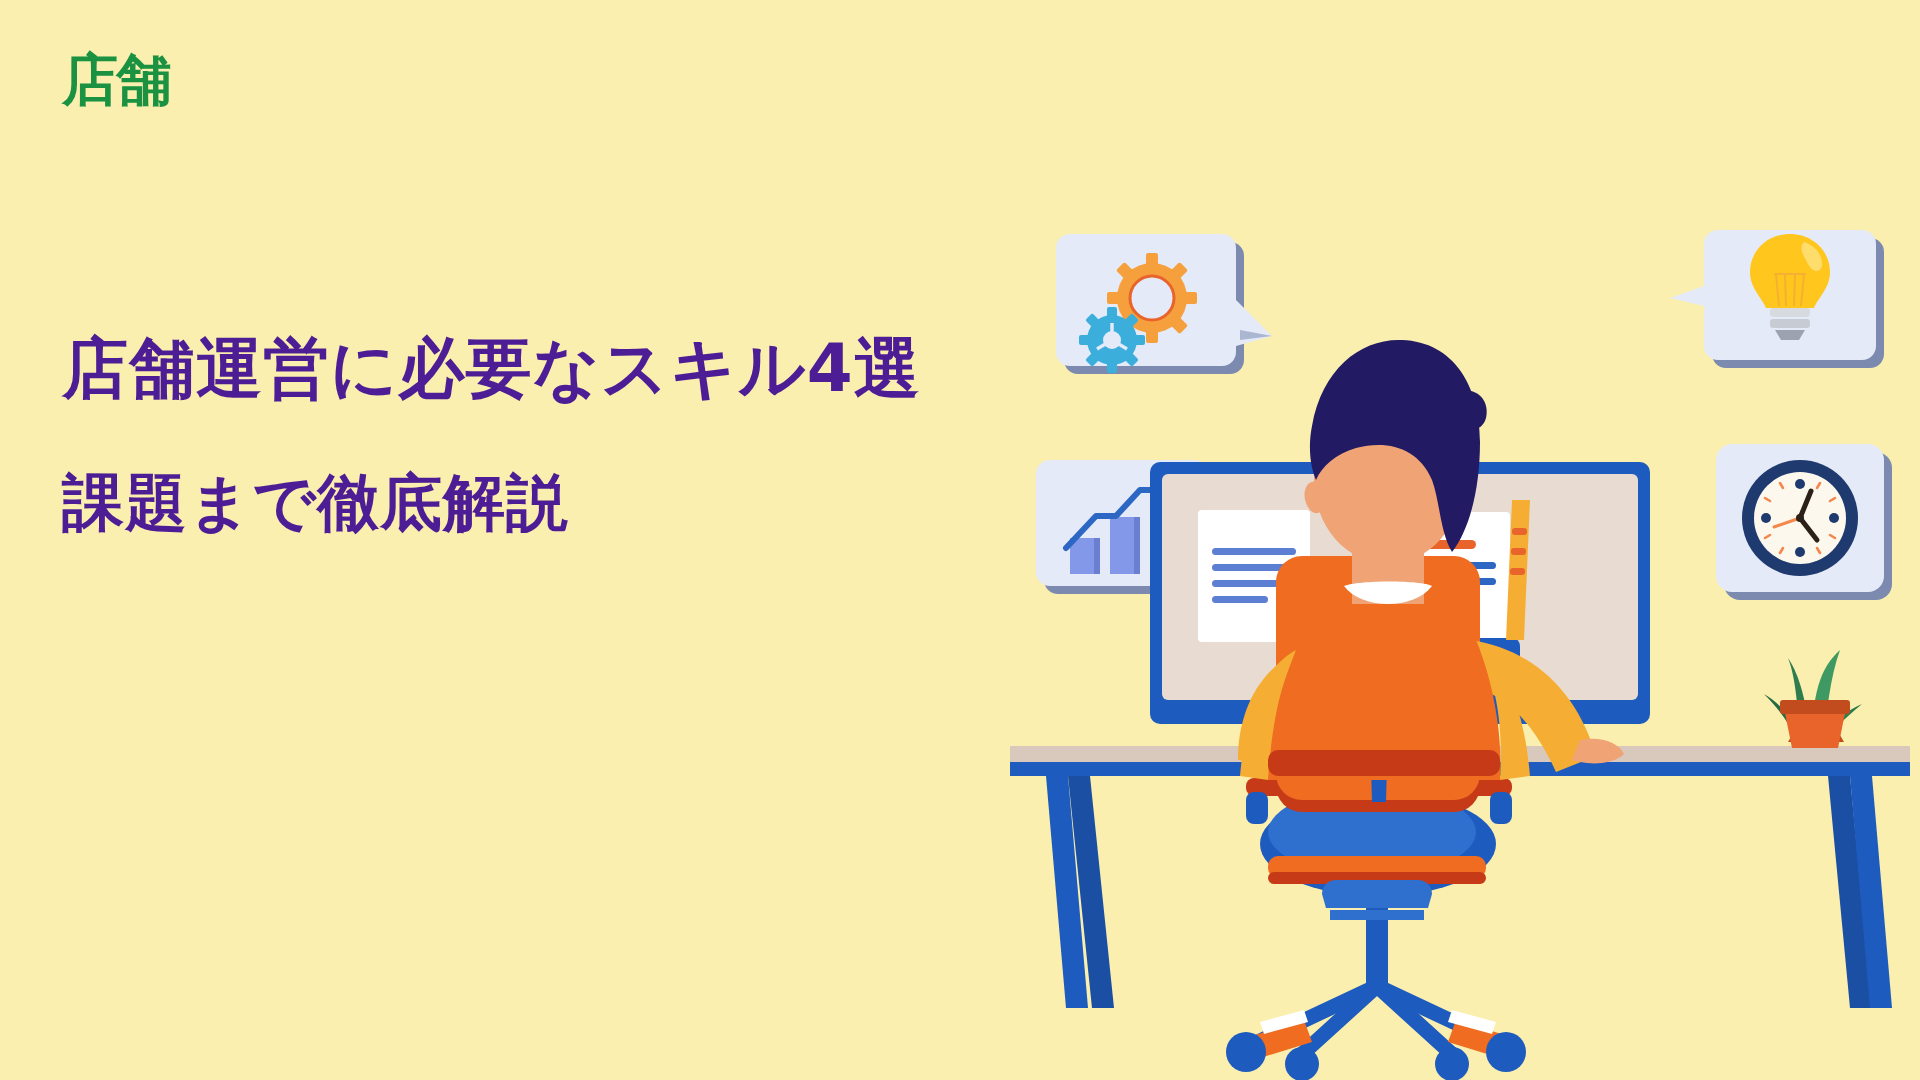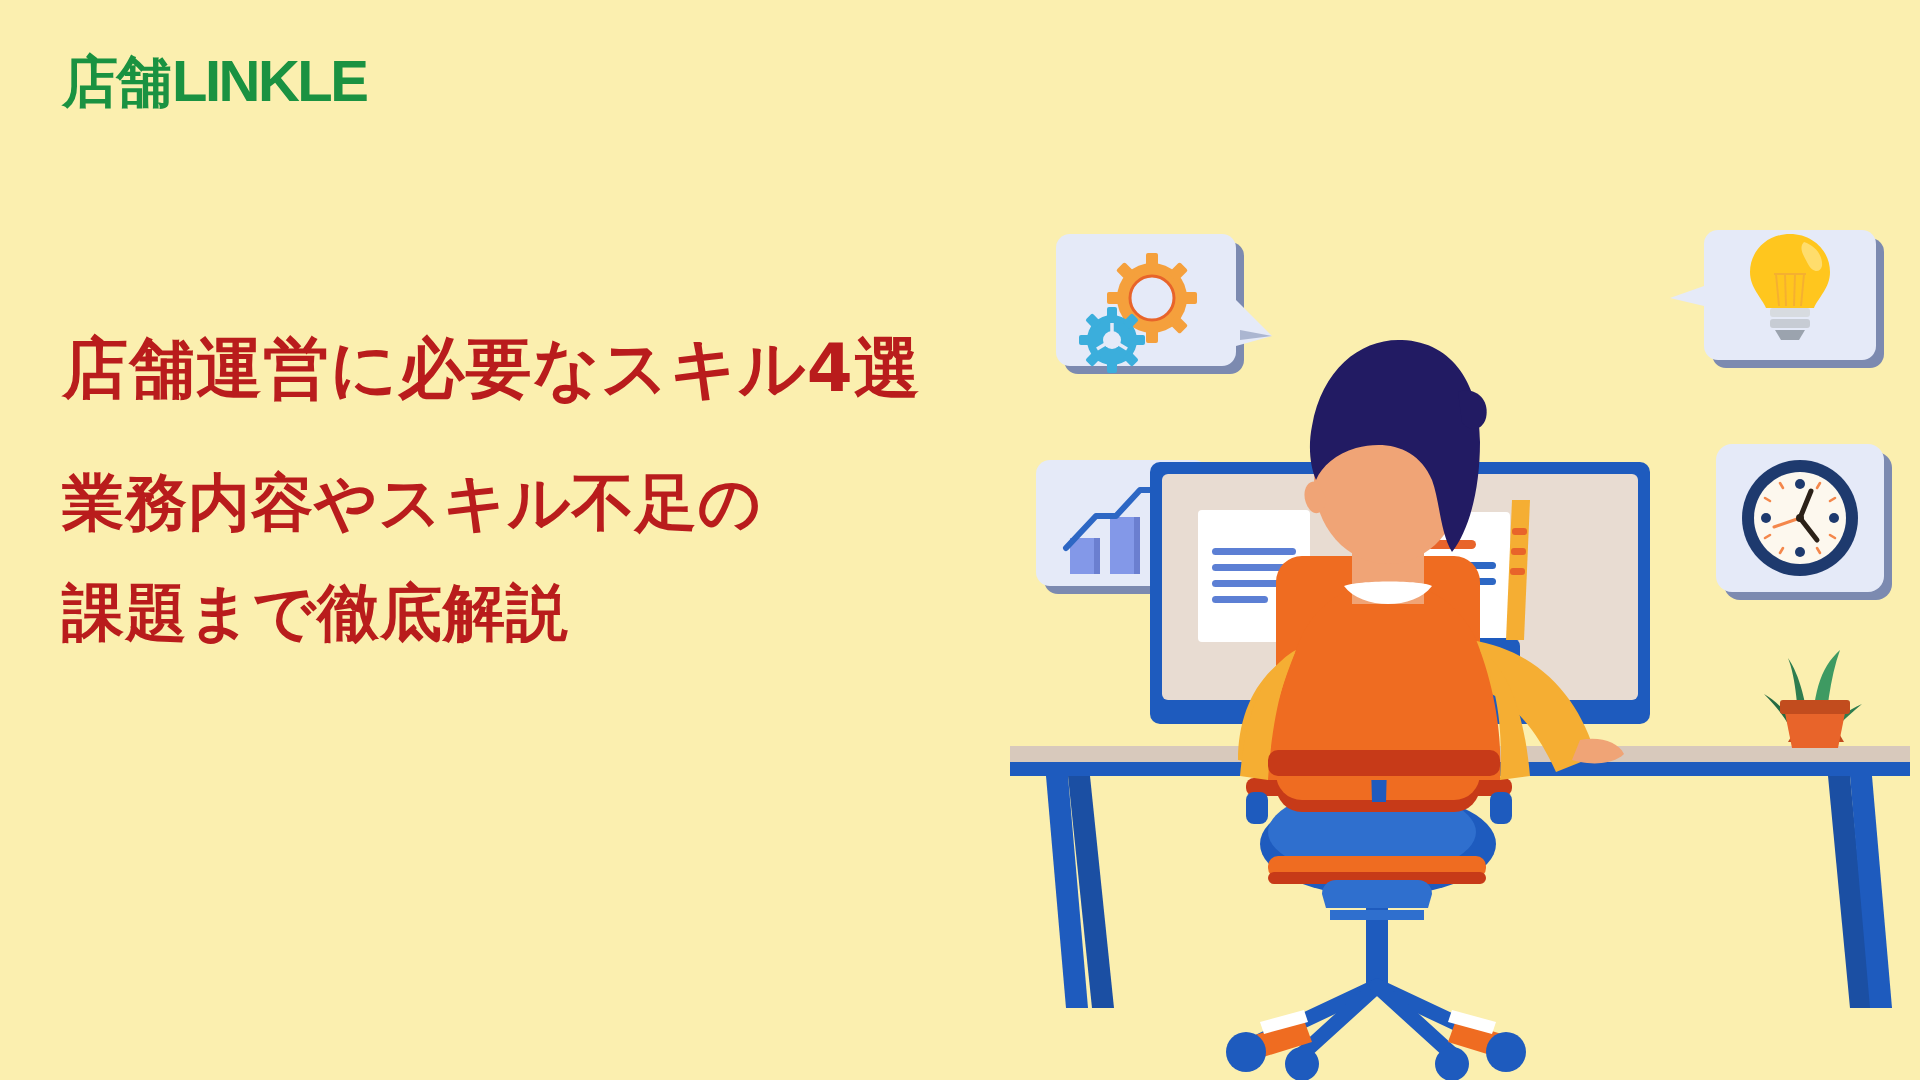--- a/index.html
+++ b/index.html
@@ -27,21 +27,21 @@
   }
   .logo-en {
     font-size:58px; font-weight:900;
     font-family:"Liberation Sans",sans-serif;
     letter-spacing:-2.5px; margin-left:2px;
   }
 
   
   .headline {
     position:absolute; left:62px; top:336px;
-    color:#b91c1c;
+    color:#4c1d95;
     font-family:"DejaVu Sans","Liberation Sans",sans-serif;
     font-weight:700;
     width:1080px;
   }
   .headline .line {
     font-size:66px;
     line-height:1;
     letter-spacing:1px;
     white-space:nowrap;
     font-weight:700;
@@ -55,26 +55,24 @@
     position:absolute; left:1000px; top:180px;
     width:920px; height:900px;
   }
   .illustration svg { display:block; width:100%; height:100%; }
 </style>
 </head>
 <body>
 
 <div class="logo">
   <span class="logo-jp">店舗</span>
-  <span class="logo-en">LINKLE</span>
 </div>
 
 <div class="headline">
   <div class="line l1">店舗運営に必要なスキル4選</div>
-  <div class="line l2">業務内容やスキル不足の</div>
   <div class="line l3">課題まで徹底解説</div>
 </div>
 
 <div class="illustration">
 <svg viewBox="0 0 920 900" xmlns="http://www.w3.org/2000/svg">
 
   <g>
     <rect x="64" y="62" width="180" height="132" rx="14" fill="#7C8AB0"></rect>
     <rect x="56" y="54" width="180" height="132" rx="14" fill="#E5EAF8"></rect>
     <path d="M236 120 L272 156 L236 166 Z" fill="#E5EAF8"></path>

